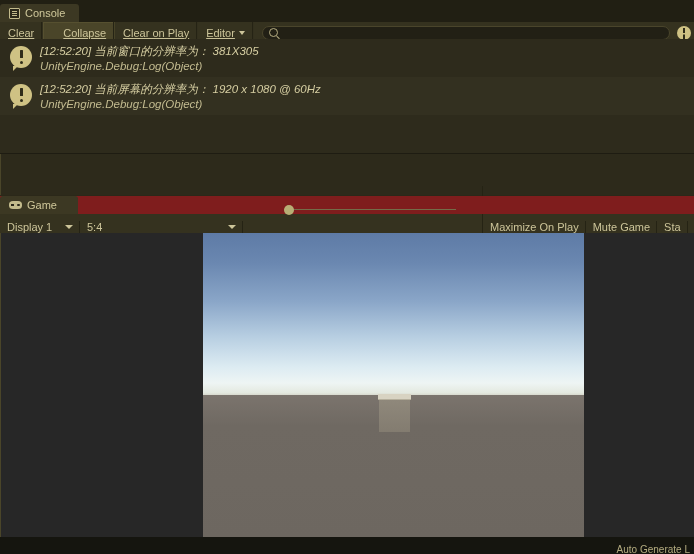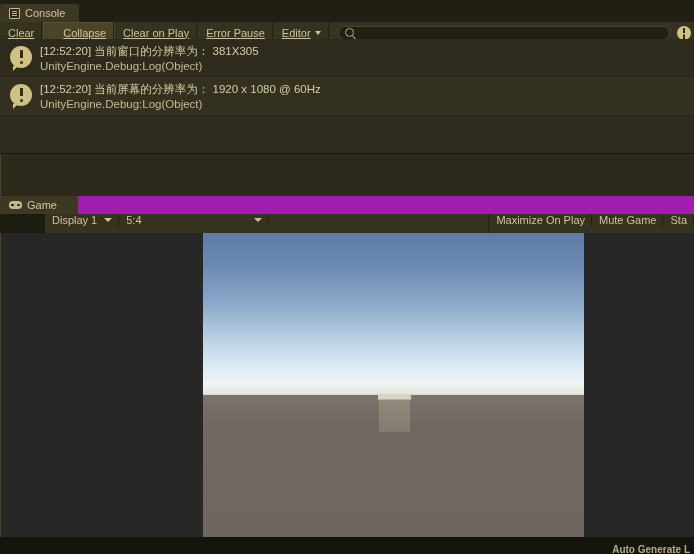--- a/index.html
+++ b/index.html
@@ -220,21 +220,21 @@
     background: #2f2c19;
     border-radius: 50%;
   }
   .log-icon .tail {
     position: absolute;
     left: 2.5px; bottom: -3px;
     width: 0; height: 0;
     border-left: 5px solid #cfc284;
     border-bottom: 5px solid transparent;
   }
-  .log-text { padding-top: 1px; line-height: 15px; }
+  .log-text { padding-top: 1px; line-height: 15px; font-style: italic; }
   .log-line1 { font-size: 11.5px; color: #d6cea2; white-space: nowrap; }
   .log-line2 { font-size: 11.5px; color: #c3bb90; white-space: nowrap; }
 
   .log-detail {
     position: absolute;
     left: 0; top: 154px;
     width: 694px;
     height: 41px;
     background: #2d2a1b;
   }
@@ -243,21 +243,21 @@
   .game-panel {
     position: absolute;
     left: 0; top: 196px;
     width: 694px;
     height: 358px;
     background: #1d1b11;
   }
   .game-tabstrip {
     position: relative;
     height: 18px;
-    background: #a21caf;
+    background: #7f1d1d;
     display: flex;
     align-items: flex-end;
   }
   .gamepad-icon {
     width: 13px; height: 8px;
     background: #c3bb8c;
     border-radius: 4px / 3.5px;
     position: relative;
     display: inline-block;
   }
@@ -275,22 +275,21 @@
     width: 2.4px; height: 2.4px;
     border-radius: 50%;
     background: #2b2819;
   }
 
   .game-toolbar {
     height: 19px;
     background: #35321f;
     border-bottom: 1px solid #1b1910;
     display: flex;
-    align-items: flex-start;
-    margin-left: 45px;
+    align-items: flex-end;
   }
   .gt-item {
     display: flex;
     align-items: center;
     font-size: 11px;
     color: #cdc59a;
     padding: 0 7px;
     box-shadow: inset -1px 0 0 #252314;
     white-space: nowrap;
     box-sizing: border-box;
@@ -395,21 +394,20 @@
     position: absolute;
     left: 0; top: 341px;
     width: 694px;
     height: 17px;
     background: #15150f;
     display: flex;
     align-items: center;
     justify-content: flex-end;
     padding-right: 4px;
     box-sizing: border-box;
-    font-weight: bold;
   }
   .status-text {
     font-size: 10px;
     color: #b4ac80;
     white-space: nowrap;
     transform: translateY(4px);
   }
 
   .vsep {
     position: absolute;
@@ -430,21 +428,20 @@
       <div class="tab">
         <span class="console-icon"></span>
         <span class="tab-label">Console</span>
       </div>
     </div>
 
     <div class="toolbar">
       <div class="tbtn">Clear</div>
       <div class="tbtn active">Collapse</div>
       <div class="tbtn">Clear on Play</div>
-      <div class="tbtn">Error Pause</div>
       <div class="tbtn">
         <span>Editor</span>
         <span class="caret"></span>
       </div>
       <div class="search-wrap">
         <div class="search-box">
           <span class="magnifier"></span>
           <input class="search-input" type="text" placeholder="" style="">
         </div>
       </div>

